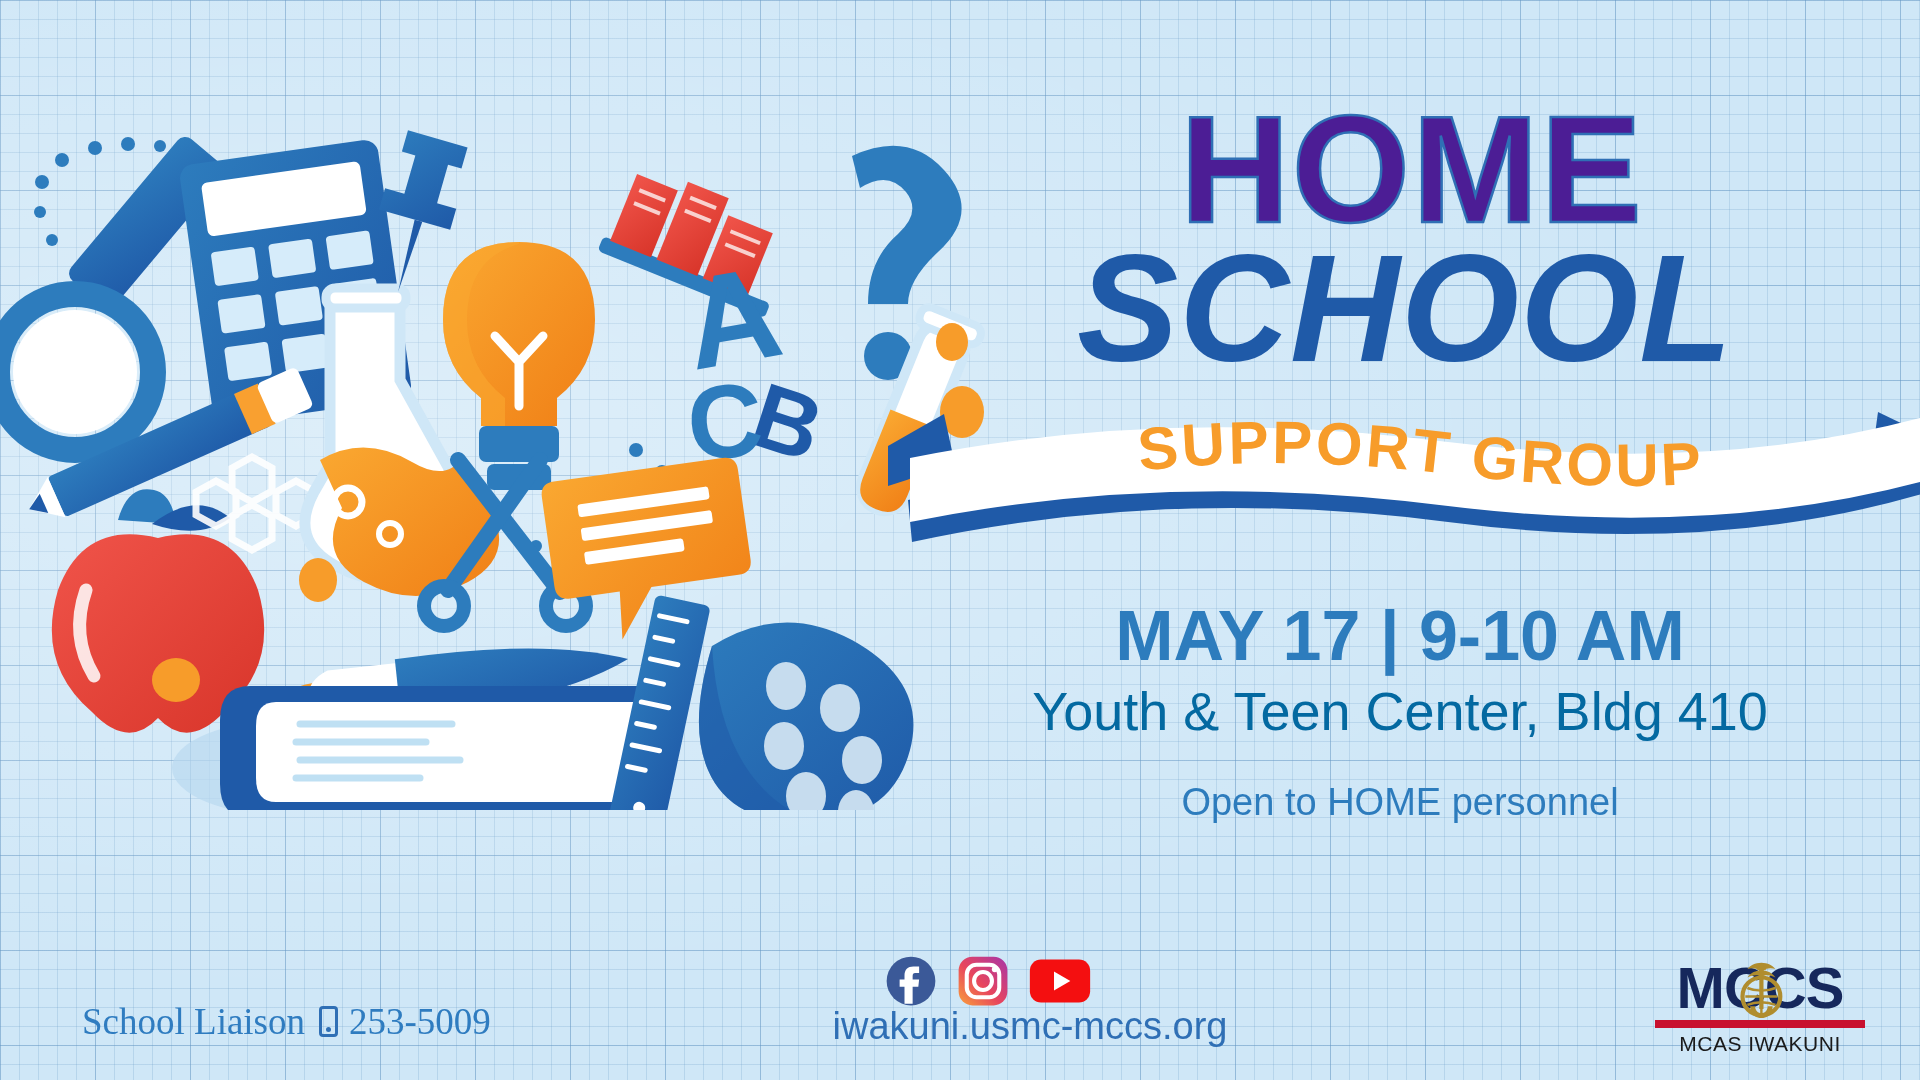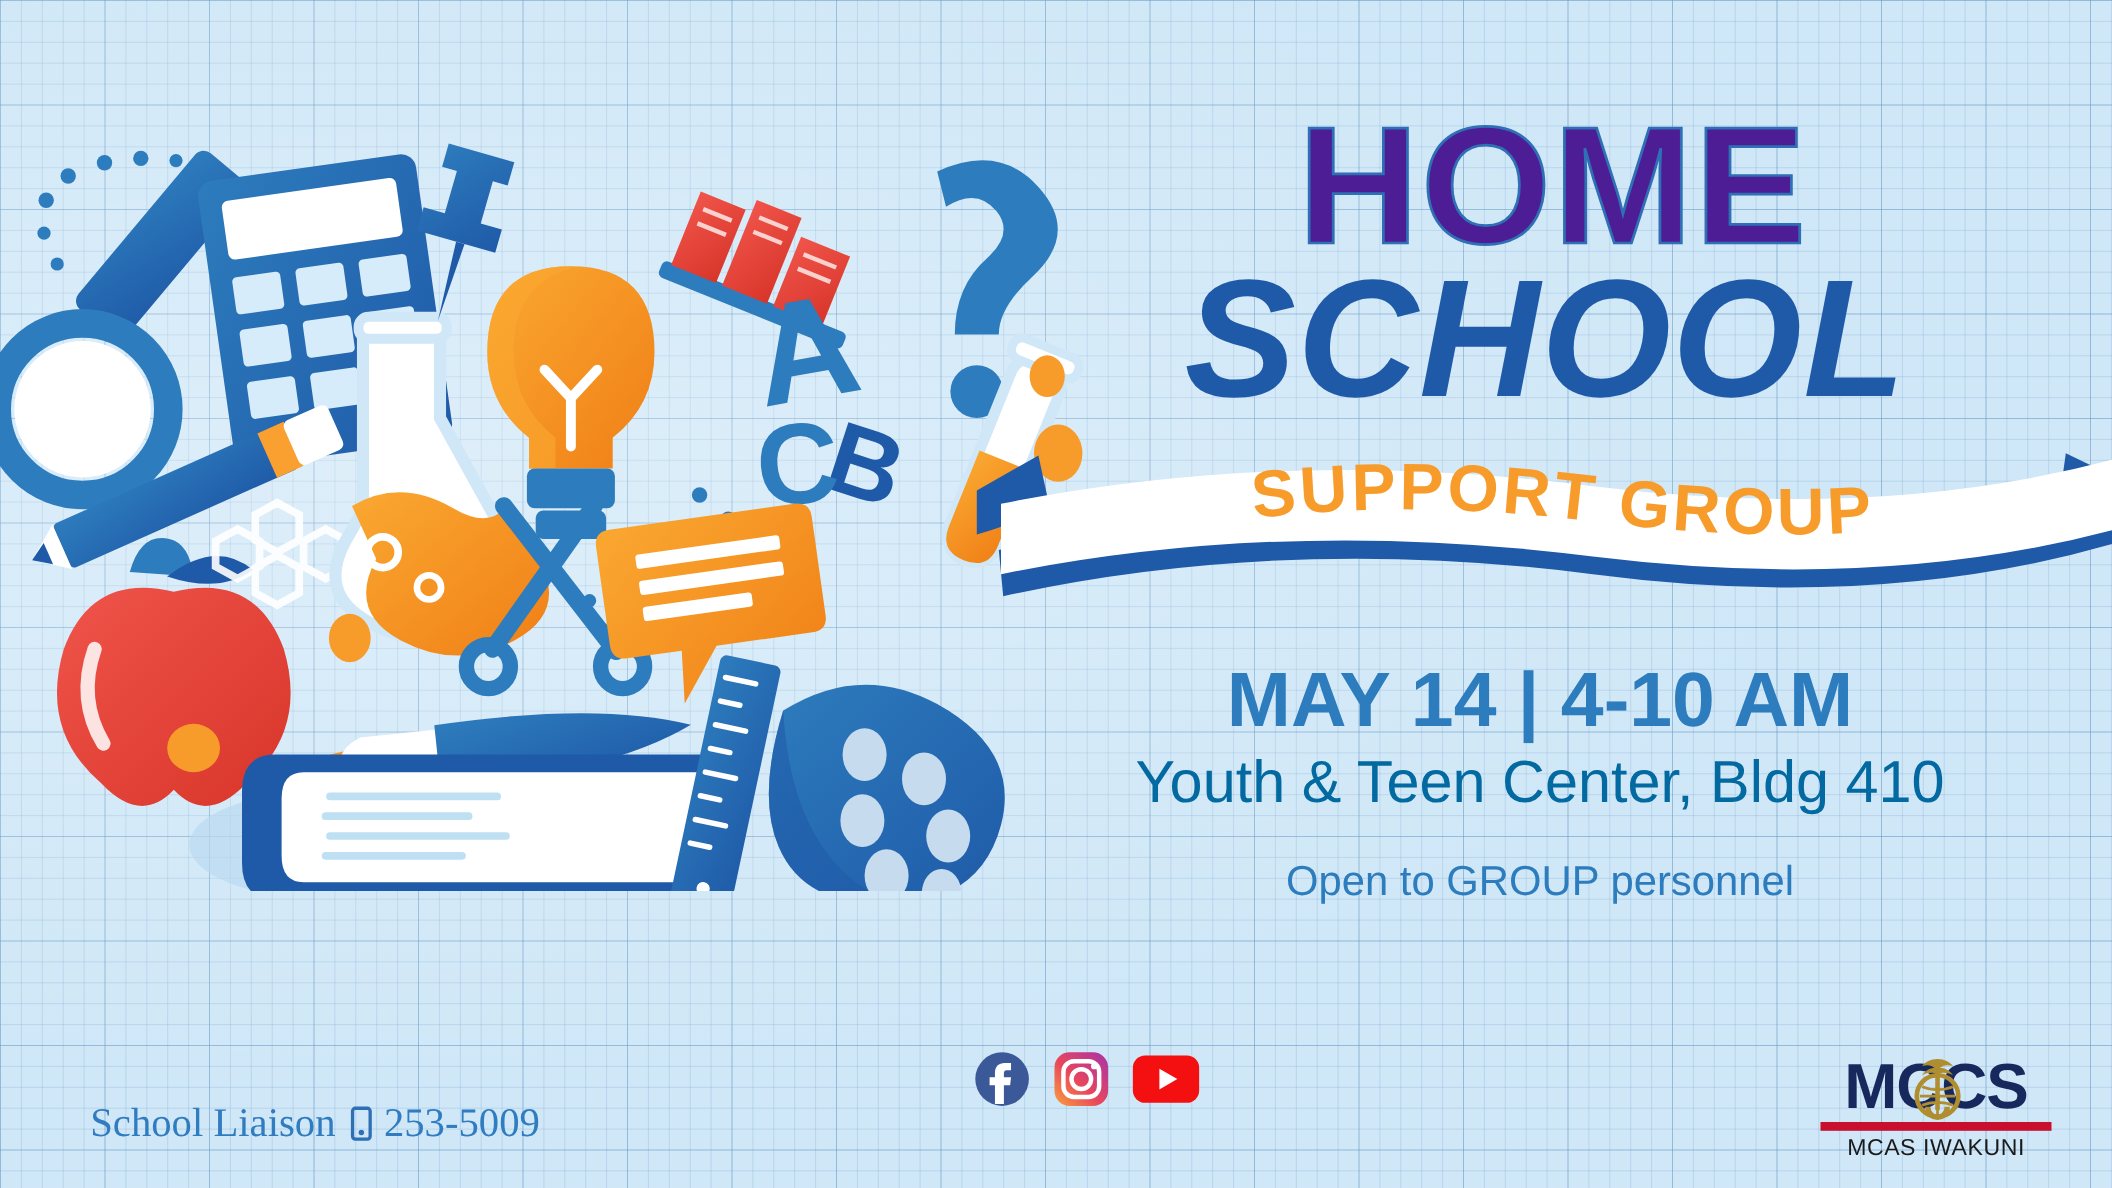--- a/index.html
+++ b/index.html
@@ -462,23 +462,23 @@
       <defs>
         <path id="ribbonPath" d="M90 96 Q300 34 560 66 Q800 96 980 50"></path>
       </defs>
       <text class="ribbon-text">
         <textPath href="#ribbonPath" startOffset="50%" text-anchor="middle">SUPPORT GROUP</textPath>
       </text>
     </svg>
   </div>
 
   <div id="details">
-    <div class="date-line">MAY 14 | 4-10 AM</div>
+    <div class="date-line">MAY 17 | 9-10 AM</div>
     <div class="venue-line">Youth &amp; Teen Center, Bldg 410</div>
-    <div class="open-line">Open to GROUP personnel</div>
+    <div class="open-line">Open to HOME personnel</div>
   </div>
 
   <div id="liaison">
     <span>School Liaison</span>
     <span class="phone-glyph"></span>
     <span>253-5009</span>
   </div>
 
   <div id="social">
     <a class="sicon-wrap" href="#" style="line-height:0">
@@ -503,20 +503,21 @@
       </svg>
     </a>
     <a class="sicon-wrap" href="#" style="line-height:0">
       <svg class="sicon" viewBox="0 0 72 52" xmlns="http://www.w3.org/2000/svg" style="width:62px;height:46px">
         <rect x="1" y="1" width="70" height="50" rx="13" fill="#f40f10"></rect>
         <path d="M29 15l19 11-19 11z" fill="#ffffff"></path>
       </svg>
     </a>
   </div>
 
+  <div id="website">iwakuni.usmc-mccs.org</div>
 
   <div id="mccs">
     <div class="mccs-wordmark">
       <span>MC</span><span>CS</span>
       <svg class="emblem" viewBox="0 0 100 100" xmlns="http://www.w3.org/2000/svg">
         <g fill="#b08d2e">
           <path d="M50 8c-9 0-16 4-20 9 7-2 13-1 17 2-8 1-14 5-17 10 8-4 15-4 20-1 5-3 12-3 20 1-3-5-9-9-17-10 4-3 10-4 17-2-4-5-11-9-20-9z"></path>
           <circle cx="50" cy="56" r="27" fill="none" stroke="#b08d2e" stroke-width="6"></circle>
           <path d="M30 44c12 5 28 5 40 0M30 68c12-5 28-5 40 0M50 29v54M27 56h46" stroke="#b08d2e" stroke-width="3.5" fill="none"></path>
           <path d="M47 22h6v52h-6z"></path>

